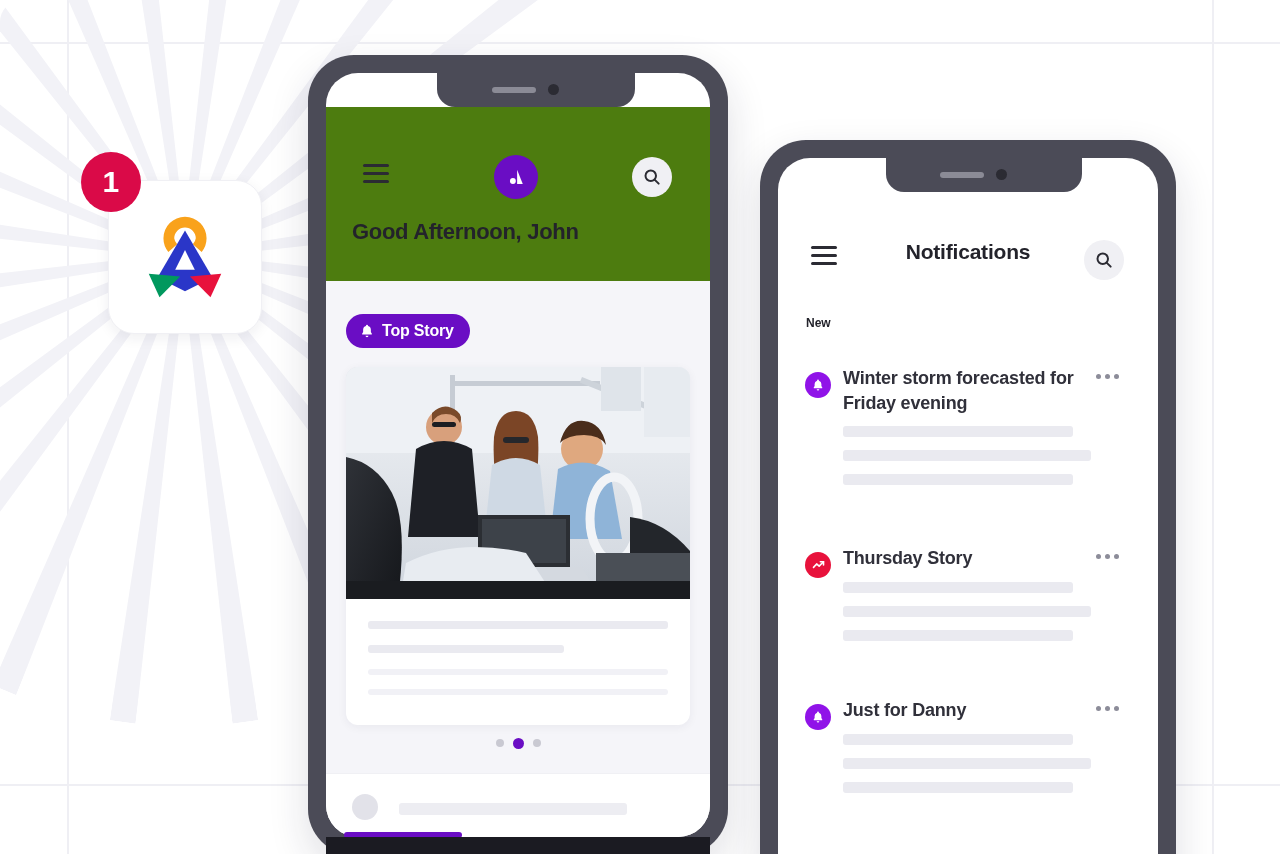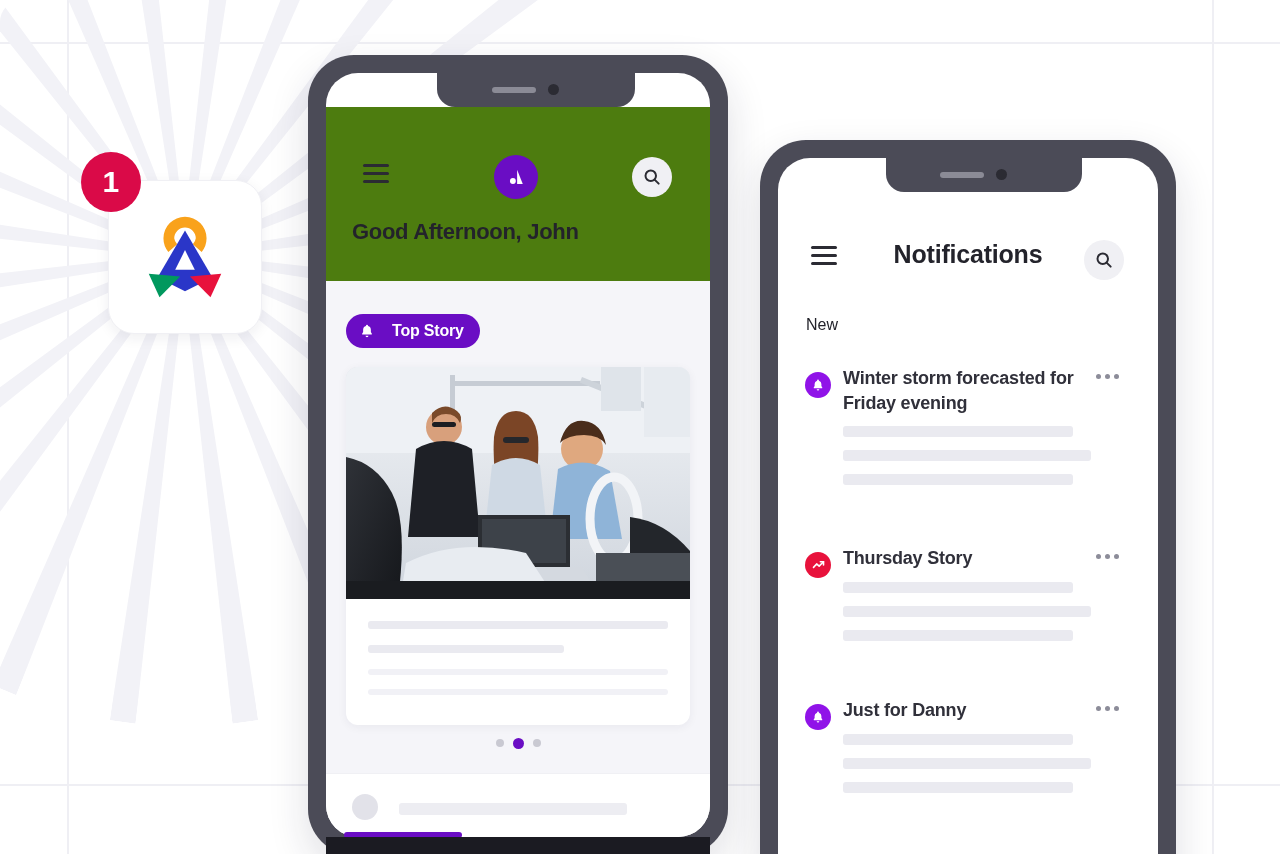--- a/index.html
+++ b/index.html
@@ -76,21 +76,21 @@
   .search-btn{
     position:absolute;left:306px;top:50px;width:40px;height:40px;border-radius:50%;
     background:#F0F0F4;display:flex;align-items:center;justify-content:center;cursor:pointer;
   }
   .greeting{position:absolute;left:26px;top:112px;font-size:22px;font-weight:700;color:#23232B;letter-spacing:-.3px;}
 
   
   .p1-body{position:absolute;left:0;top:208px;width:384px;height:492px;background:#F5F5F9;}
   .top-story{
     position:absolute;left:20px;top:33px;height:34px;border-radius:17px;background:#6A0DC4;
-    display:flex;align-items:center;gap:17px;padding:0 16px 0 13px;cursor:pointer;
+    display:flex;align-items:center;gap:7px;padding:0 16px 0 13px;cursor:pointer;
   }
   .top-story-label{color:#fff;font-size:16px;font-weight:700;letter-spacing:-.2px;}
   .story-card{
     position:absolute;left:20px;top:86px;width:344px;height:358px;background:#fff;border-radius:12px;
     box-shadow:0 2px 10px rgba(30,30,60,.06);overflow:hidden;
   }
   .story-photo{position:absolute;left:0;top:0;width:344px;height:232px;overflow:hidden;background:#cfd4dc;}
   .sk{position:absolute;background:#EAEAF0;border-radius:3px;height:8px;}
   .sk.light{background:#F1F1F6;}
   .dots{position:absolute;left:0;top:458px;width:384px;display:flex;justify-content:center;gap:9px;}
@@ -103,27 +103,27 @@
   .row-sk{position:absolute;left:73px;top:29px;width:228px;height:12px;background:#EDEDF2;border-radius:3px;}
   .navbar{
     position:absolute;left:18px;top:782px;width:384px;height:73px;background:#1B1B22;
     border-radius:0 0 32px 32px;display:flex;align-items:center;justify-content:space-around;
   }
   .nav-item{position:relative;display:flex;align-items:center;justify-content:center;width:60px;height:44px;cursor:pointer;}
   .purple-bar{position:absolute;left:36px;top:777px;width:118px;height:6px;background:#6A0DC4;border-radius:3px;}
 
   
   .p2-header{position:absolute;left:0;top:34px;width:380px;height:96px;background:#fff;}
-  .p2-title{position:absolute;left:0;top:48px;width:380px;text-align:center;font-size:25px;font-weight:700;color:#23232B;letter-spacing:-.2px;}
+  .p2-title{position:absolute;left:0;top:48px;width:380px;text-align:center;font-size:21px;font-weight:700;color:#23232B;letter-spacing:-.2px;}
   .p2-ham{position:absolute;left:33px;top:54px;width:26px;height:18px;cursor:pointer;}
   .p2-ham span{display:block;height:3px;background:#2B2B33;border-radius:2px;margin-bottom:5px;}
   .p2-ham span:last-child{margin-bottom:0;}
   .p2-search{position:absolute;left:306px;top:48px;width:40px;height:40px;border-radius:50%;
              background:#F0F0F4;display:flex;align-items:center;justify-content:center;cursor:pointer;}
-  .section-label{position:absolute;left:28px;top:158px;font-size:16px;font-weight:400;color:#23232B;}
+  .section-label{position:absolute;left:28px;top:158px;font-size:12px;font-weight:700;color:#23232B;}
   .notif{position:absolute;left:0;width:380px;}
   .notif-icon{position:absolute;left:27px;top:2px;width:26px;height:26px;border-radius:50%;
               display:flex;align-items:center;justify-content:center;}
   .notif-title{position:absolute;left:65px;top:-4px;width:240px;font-size:18px;font-weight:700;color:#30303A;line-height:25px;letter-spacing:-.2px;}
   .kebab{position:absolute;left:318px;top:4px;display:flex;gap:4px;cursor:pointer;}
   .kebab i{display:block;width:5px;height:5px;border-radius:50%;background:#8C8C99;}
   .nsk{position:absolute;background:#EAEAF0;border-radius:3px;height:11px;left:65px;}
 </style>
 </head>
 <body>

